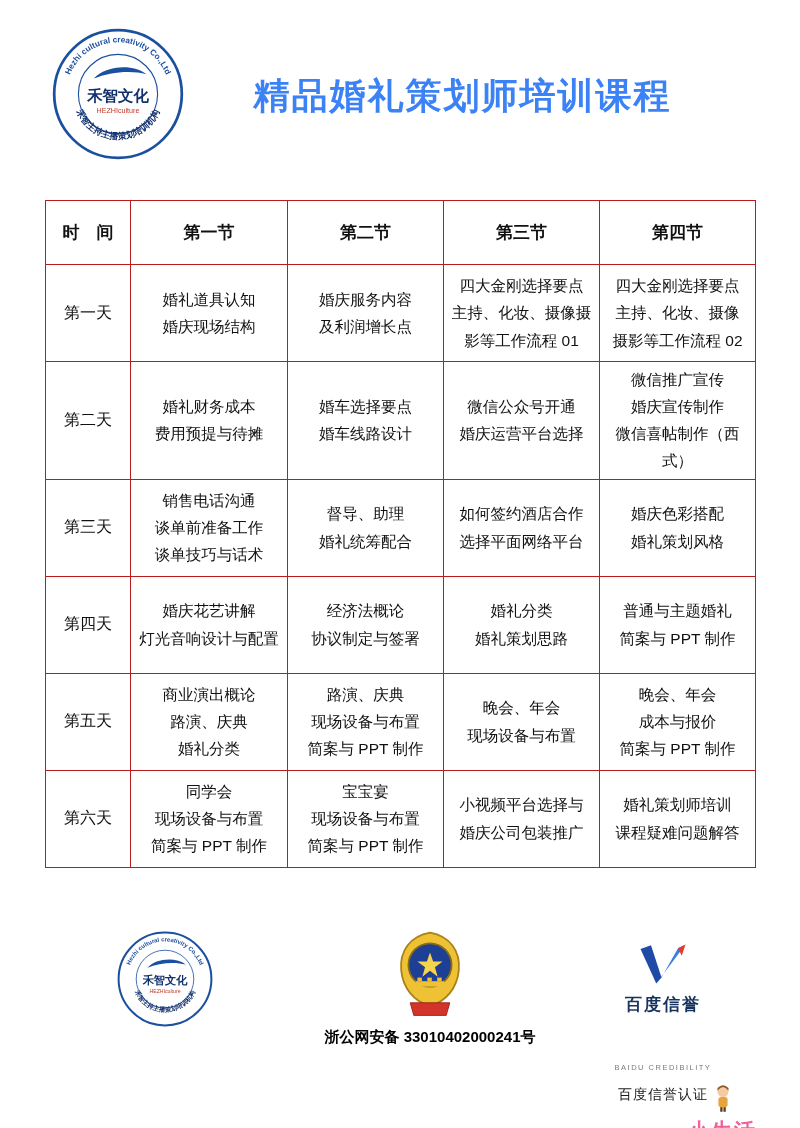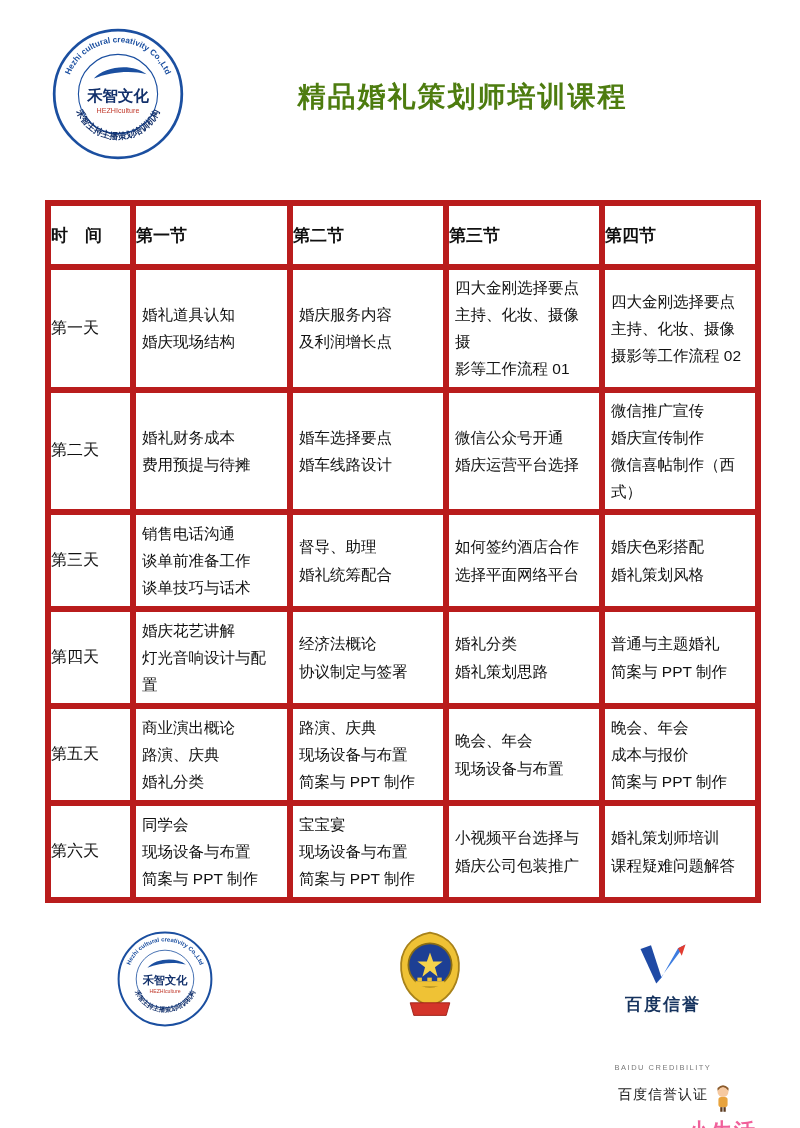--- a/index.html
+++ b/index.html
@@ -2,28 +2,28 @@
 <html><head>
 <meta charset="utf-8">
 <style>
   * { margin:0; padding:0; box-sizing:border-box; }
   html,body { background:#ffffff; }
   body { font-family:"Liberation Sans","DejaVu Sans",sans-serif; color:#1a1a1a; }
   .page { position:relative; width:800px; height:1128px; background:#fff; overflow:hidden; }
 
   
   .logo-top { position:absolute; left:52px; top:28px; width:132px; height:132px; }
-  .page-title { position:absolute; left:175px; right:50px; top:78px; text-align:center;
-                font-size:28px; font-weight:900; letter-spacing:2px; color:#4d7c0f;
+  .page-title { position:absolute; left:175px; right:50px; top:72px; text-align:center;
+                font-size:36px; font-weight:900; letter-spacing:2px; color:#3b82f6;
                 font-family:"Liberation Serif","DejaVu Serif",serif; }
 
   
   .course-table { position:absolute; left:45px; top:200px; width:710px;
                   border-collapse:collapse; table-layout:fixed; }
-  .course-table th, .course-table td { border:6px solid #b91c1c; text-align:left; vertical-align:middle; }
+  .course-table th, .course-table td { border:1px solid #b91c1c; text-align:center; vertical-align:middle; }
   .course-table th { height:64px; font-size:17px; font-weight:bold; color:#111; }
   .course-table td { height:97px; }
   .day-cell  { font-size:16px; color:#111; }
   .course-cell { font-size:15.5px; line-height:1.75; white-space:pre-line; color:#111; padding:4px 6px; }
 
   
   .footer { position:absolute; left:0; top:925px; width:100%; height:150px; }
   .footer-left  { position:absolute; left:62px;  top:6px; width:206px; text-align:center; }
   .footer-left .logo-svg { width:96px; height:96px; }
   .copyright { margin-top:6px; font-size:13px; color:#3a3a3a; }
@@ -189,20 +189,21 @@
       <svg viewBox="0 0 84 100" width="76" height="90">
         <path d="M42 4 C20 8 8 24 10 46 C12 66 24 80 42 86 C60 80 72 66 74 46 C76 24 64 8 42 4 Z" fill="#efc235" stroke="#a8821a" stroke-width="2"></path>
         <circle cx="42" cy="40" r="24" fill="#1d3f94" stroke="#8a6d14" stroke-width="2"></circle>
         <polygon points="42,26 45.5,36 56,36 47.5,42.5 50.5,53 42,46.5 33.5,53 36.5,42.5 28,36 38.5,36" fill="#f5d34c"></polygon>
         <rect x="26" y="58" width="32" height="6" fill="#efc235"></rect>
         <rect x="28" y="54" width="5" height="4" fill="#efc235"></rect>
         <rect x="39" y="54" width="5" height="4" fill="#efc235"></rect>
         <rect x="50" y="54" width="5" height="4" fill="#efc235"></rect>
         <path d="M20 82 L64 82 L60 96 L24 96 Z" fill="#d3342a" stroke="#9c1f17"></path>
       </svg>
+      <div class="police-text">浙公网安备 33010402000241号</div>
     </div>
 
     <div class="footer-right">
       <svg viewBox="0 0 64 56" width="48" height="42">
         <polygon points="2,8 16,3 30,46 23,54" fill="#1f4aa5"></polygon>
         <polygon points="23,54 30,46 52,7 62,2" fill="#3d7de0"></polygon>
         <polygon points="52,7 62,2 57,17" fill="#e23c30"></polygon>
       </svg>
       <div class="baidu-title">百度信誉</div>
       <div class="baidu-sub">BAIDU CREDIBILITY</div>

